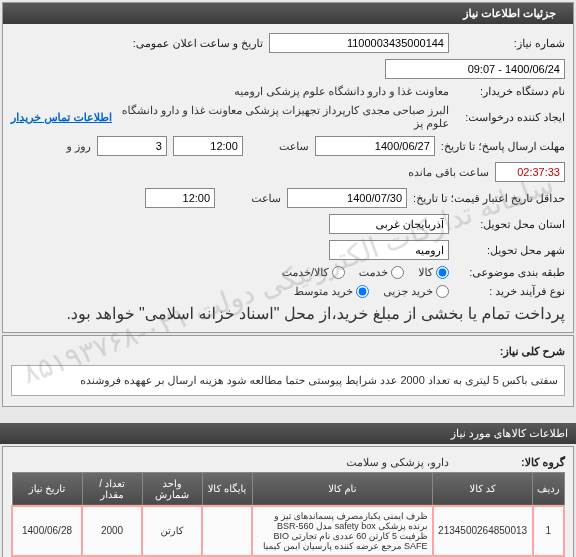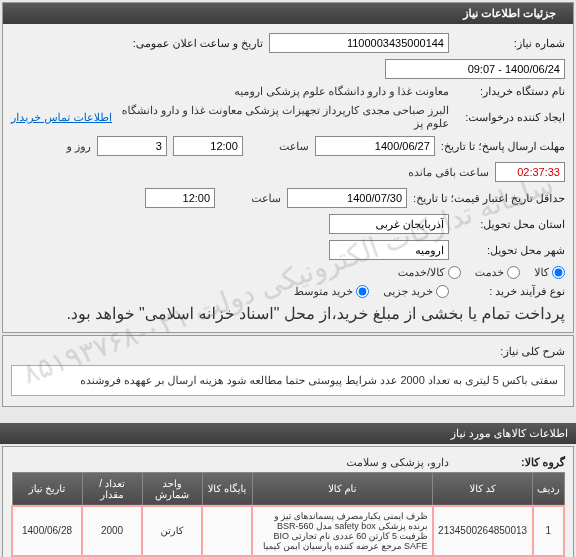--- a/index.html
+++ b/index.html
@@ -44,21 +44,21 @@
   border: 1px solid #888;
   background: #fff;
   padding: 2px 4px;
   font-size: 11px;
   font-family: inherit;
   height: 20px;
 }
 .textbox-wide { width: 180px; }
 .textbox-med { width: 120px; }
 .textbox-sm { width: 70px; }
-.link { color: #0066cc; text-decoration: underline; cursor: pointer; }
+.link { color: #0066cc; text-decoration: underline; cursor: pointer; font-weight: bold; }
 .radio-group { display: flex; gap: 14px; align-items: center; }
 .radio-item { display: flex; align-items: center; gap: 3px; }
 input[type=radio] { margin: 0; }
 .desc-box {
   border: 1px solid #aaa;
   background: #fff;
   padding: 6px;
   margin: 4px 0;
   font-size: 11px;
   line-height: 1.5;
@@ -156,20 +156,21 @@
       </div>
     </div>
     <div class="two-col">
       <div class="col row">
         <span class="label">شهر محل تحویل:</span>
         <input type="text" class="textbox textbox-med" readonly="" value="ارومیه" style="">
       </div>
     </div>
 
     <div class="row">
+      <span class="label">طبقه بندی موضوعی:</span>
       <div class="radio-group">
         <label class="radio-item">
             <input type="radio" name="cat" checked="" style="">
             <span>کالا</span>
           </label>
         <label class="radio-item">
             <input type="radio" name="cat" style="">
             <span>خدمت</span>
           </label>
         <label class="radio-item">
@@ -193,21 +194,21 @@
       </div>
       <span style="font-size:16px">پرداخت تمام یا بخشی از مبلغ خرید،از محل "اسناد خزانه اسلامی" خواهد بود.</span>
     </div>
 
   </div>
 </div>
 
 <div class="panel">
   <div class="panel-body">
     <div class="row">
-      <span class="label" style="font-weight:normal">شرح کلی نیاز:</span>
+      <span class="label" style="font-weight:bold">شرح کلی نیاز:</span>
     </div>
     <div class="desc-box">سفتی باکس 5 لیتری به تعداد 2000 عدد شرایط پیوستی حتما مطالعه شود هزینه ارسال بر عههده فروشنده</div>
   </div>
 </div>
 
 <div class="section-title">اطلاعات کالاهای مورد نیاز</div>
 <div class="panel">
   <div class="panel-body">
     <div class="row">
       <span class="label" style="font-weight:bold">گروه کالا:</span>

